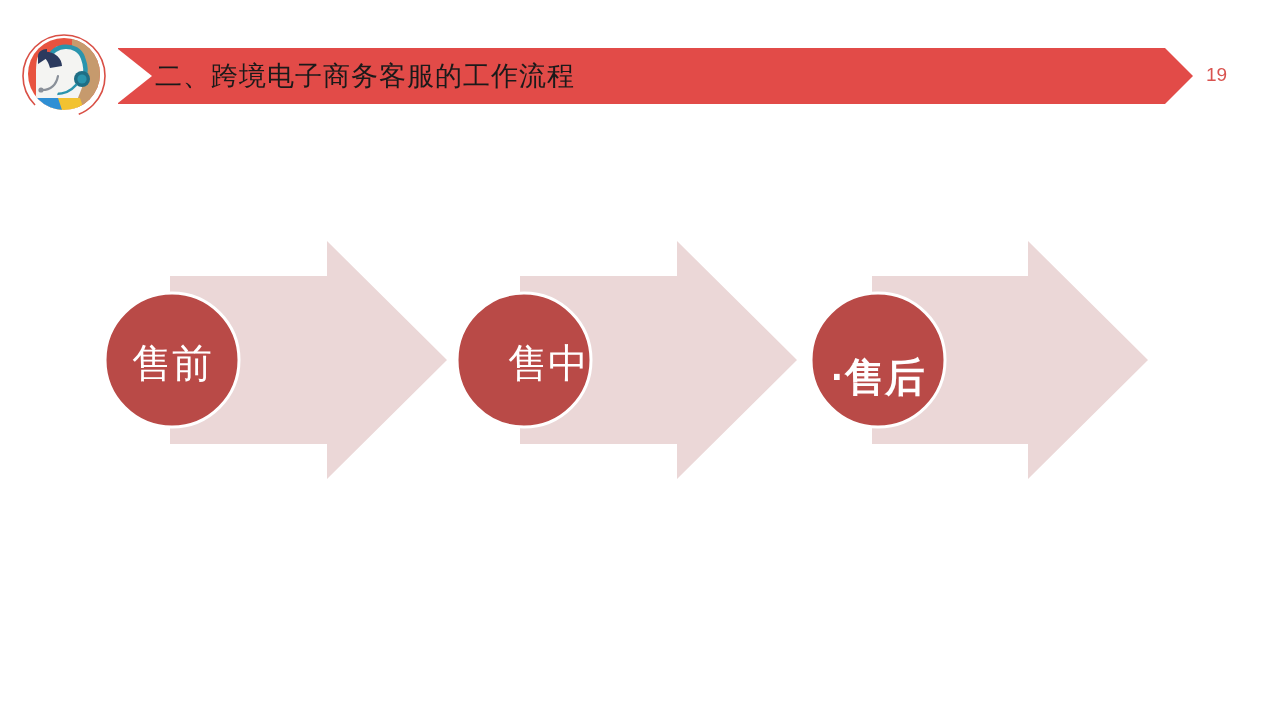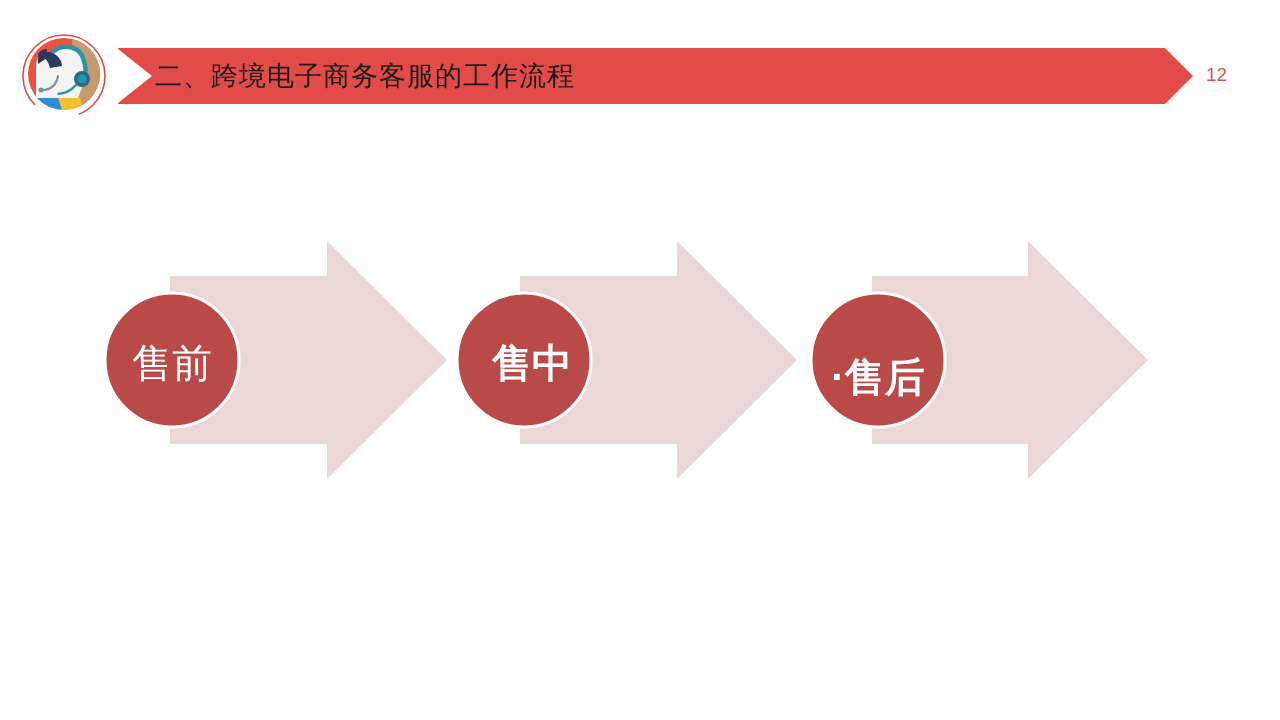--- a/index.html
+++ b/index.html
@@ -134,38 +134,38 @@
 
     <div id="title-banner">
       <svg width="1075" height="56" viewBox="0 0 1075 56" preserveAspectRatio="none" xmlns="http://www.w3.org/2000/svg">
         <path d="M0,0 L1047,0 L1075,28 L1047,56 L0,56 Z" fill="#e24b48"></path>
         <path d="M0,1 L34,28 L0,55 Z" fill="#ffffff"></path>
       </svg>
     </div>
 
     <div id="title-text">二、跨境电子商务客服的工作流程</div>
 
-    <div id="page-number">12</div>
+    <div id="page-number">19</div>
   </div>
 
   <div id="flow">
     <svg width="1280" height="720" viewBox="0 0 1280 720" xmlns="http://www.w3.org/2000/svg">
 
       <path d="M170,276 L327,276 L327,241 L447,360 L327,479 L327,444 L170,444 Z" fill="#ebd7d7"></path>
 
       <path d="M520,276 L677,276 L677,241 L797,360 L677,479 L677,444 L520,444 Z" fill="#ebd7d7"></path>
 
       <path d="M872,276 L1028,276 L1028,241 L1148,360 L1028,479 L1028,444 L872,444 Z" fill="#ebd7d7"></path>
 
       <circle cx="172" cy="360" r="67" fill="#b94a47" stroke="#ffffff" stroke-width="3"></circle>
       <circle cx="524" cy="360" r="67" fill="#b94a47" stroke="#ffffff" stroke-width="3"></circle>
       <circle cx="878" cy="360" r="67" fill="#b94a47" stroke="#ffffff" stroke-width="3"></circle>
     </svg>
 
     
     <div class="stage-label regular" style="left:92px; top:336px; width:160px;">售前</div>
 
-    <div class="stage-label regular" style="left:452px; top:336px; width:160px;font-weight:bold;">售中</div>
+    <div class="stage-label regular" style="left:468px; top:336px; width:160px;">售中</div>
 
     <div class="stage-label bold" style="left:796px; top:336px; width:164px;">·售后</div>
   </div>
 
 </div>
 
 </body></html>

